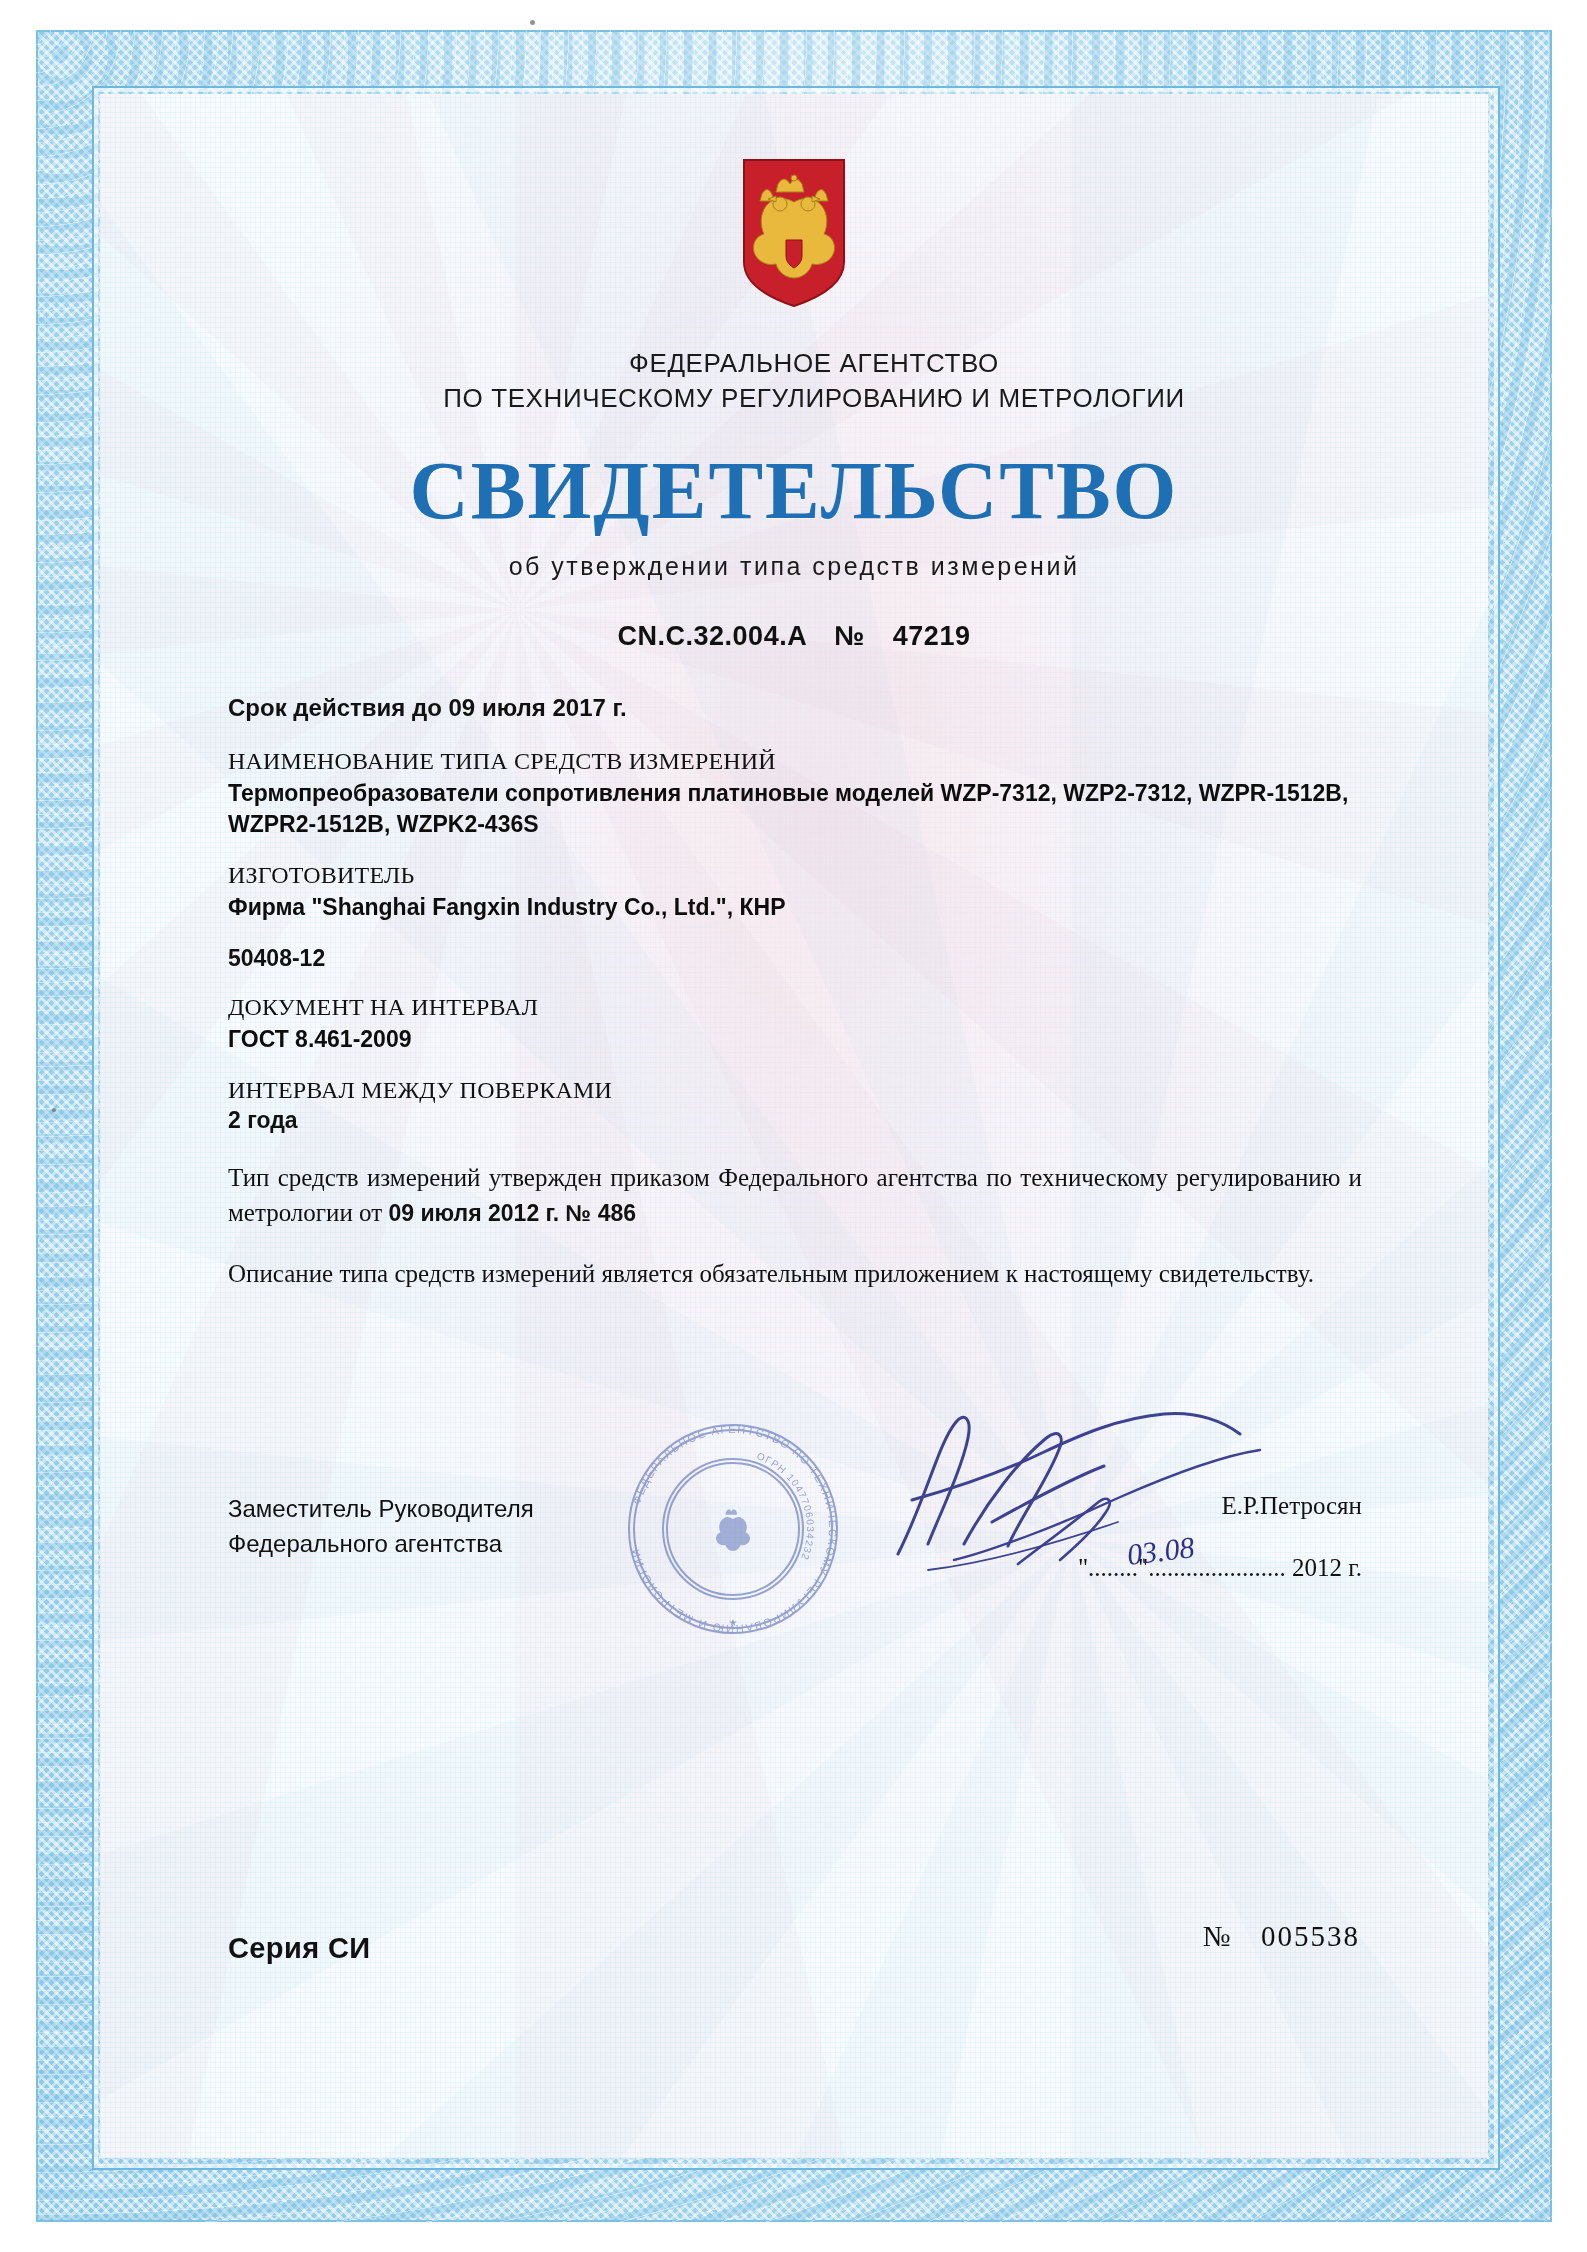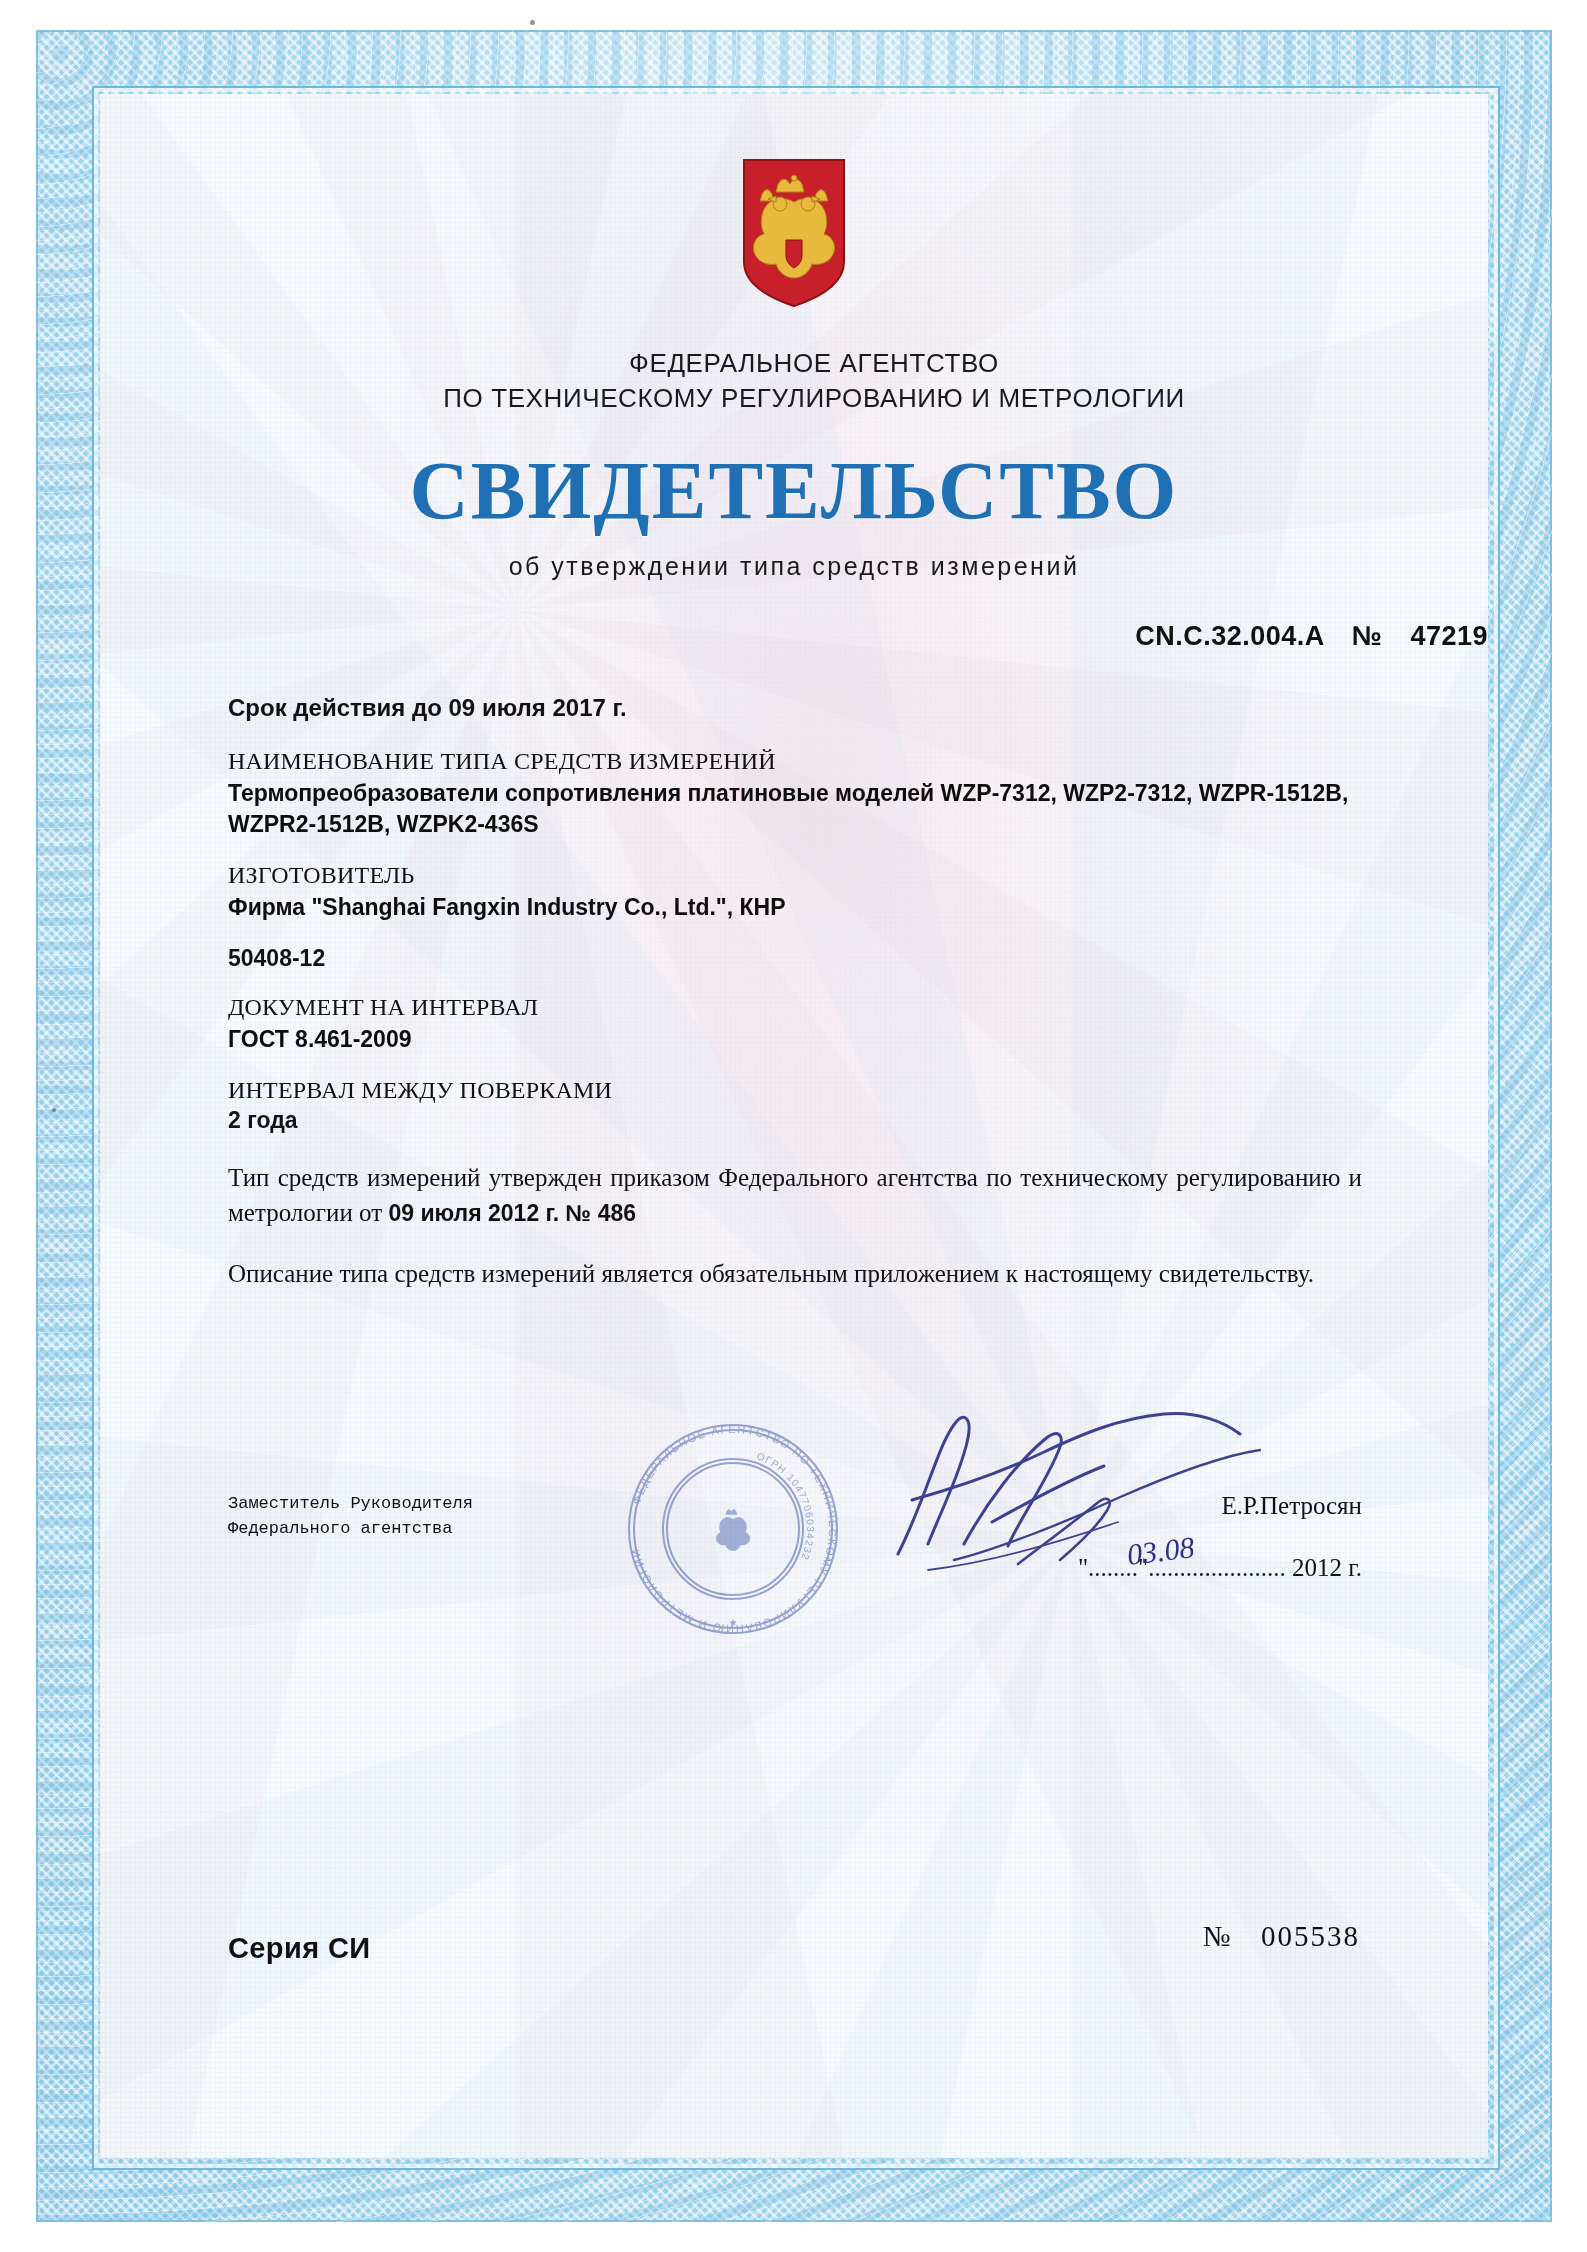--- a/index.html
+++ b/index.html
@@ -125,21 +125,21 @@
     text-align: center;
     font-size: 25px;
     letter-spacing: 2.5px;
     color: #1a1a1a;
   }
 
   .doc-number {
     position: absolute;
     top: 527px;
     left: 0; right: 0;
-    text-align: right;
+    text-align: center;
     font-size: 27px;
     font-weight: bold;
     letter-spacing: .5px;
   }
   .doc-number .sp { display:inline-block; width: 12px; }
 
   
   .body-block {
     position: absolute;
     left: 128px;
@@ -189,22 +189,22 @@
   .sign-area {
     position: absolute;
     left: 128px;
     top: 1320px;
     width: 1134px;
     height: 220px;
   }
   .sign-title {
     position: absolute;
     left: 0; top: 78px;
-    font-family: Liberation Mono, monospace;
-    font-size: 17px;
+    font-family: Liberation Sans, sans-serif;
+    font-size: 24px;
     line-height: 1.45;
   }
   .sign-name {
     position: absolute;
     right: 0; top: 78px;
     font-family: "Liberation Serif", serif;
     font-size: 25px;
   }
   .date-line {
     position: absolute;

